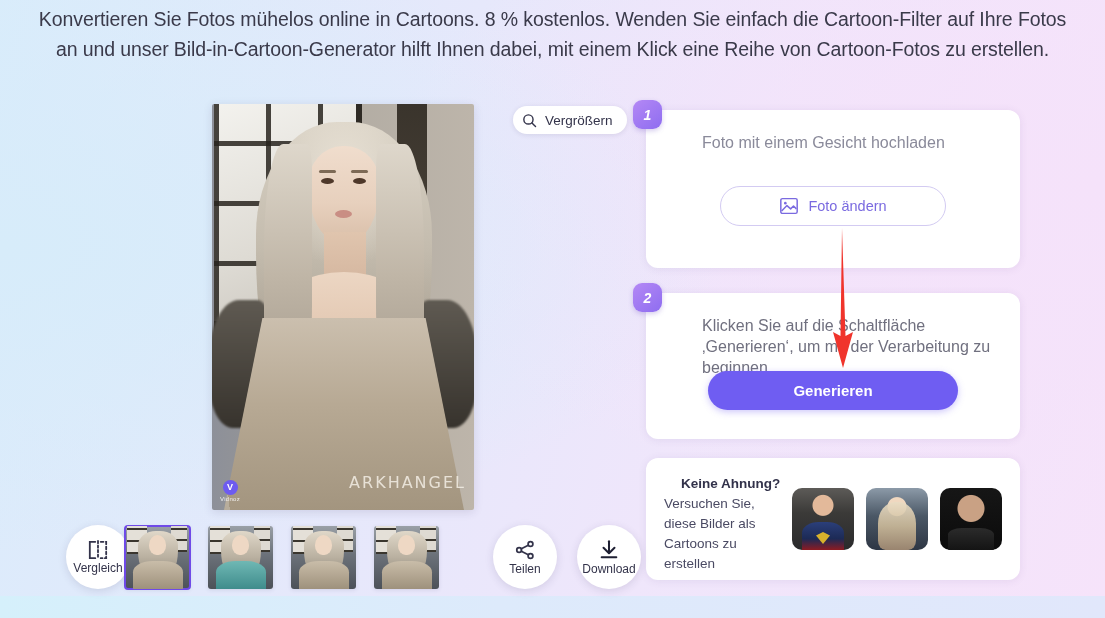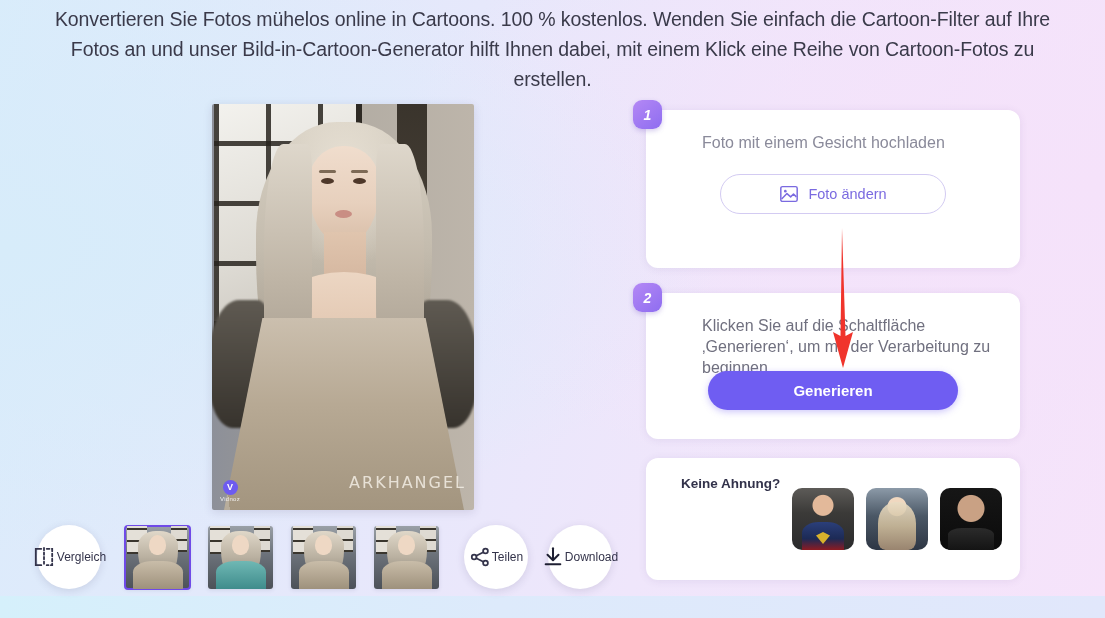--- a/index.html
+++ b/index.html
@@ -197,21 +197,21 @@
     position: absolute;
     left: 56px; right: 22px; top: 22px;
     font-size: 16px;
     line-height: 21px;
     color: #8a8a9a;
   }
   #card-step2 .step-text { color: #70707f; }
 
   .ghost-btn {
     position: absolute;
-    left: 74px; top: 64px;
+    left: 74px; top: 76px;
     width: 226px; height: 40px;
     border: 1px solid #d3cbf2;
     border-radius: 20px;
     background: #fff;
     display: flex; align-items: center; justify-content: center; gap: 9px;
     cursor: pointer;
   }
   .ghost-btn span { font-size: 14.5px; color: #7a6ae0; }
 
   .primary-btn {
@@ -299,24 +299,25 @@
     width: 34px; height: 140px;
     pointer-events: none;
   }
 
   
   .round-btn {
     position: absolute;
     width: 64px; height: 64px;
     border-radius: 50%;
     background: #fff;
-    display: flex; flex-direction: row; align-items: center; justify-content: center;
+    display: flex; flex-direction: column; align-items: center; justify-content: center;
     gap: 1px;
     box-shadow: 0 2px 9px rgba(60,50,90,.14);
     cursor: pointer;
+    margin-left: 29px;
   }
   .round-btn .lbl { font-size: 12px; color: #33334a; }
   #btn-compare { left: 37px; top: 525px; }
   #btn-share   { left: 464px; top: 525px; }
   #btn-download{ left: 548px; top: 525px; }
 
   .thumbs {
     position: absolute;
     left: 125px; top: 526px;
     display: flex; gap: 18px;
@@ -361,21 +362,21 @@
   
   svg { display: block; }
 </style>
 </head>
 <body>
 
 <div id="root">
 
   <div class="bottom-band"></div>
 
-  <div class="headline">Konvertieren Sie Fotos mühelos online in Cartoons. 100 % kostenlos. Wenden Sie einfach die Cartoon-Filter auf Ihre Fotos an und unser Bild-in-Cartoon-Generator hilft Ihnen dabei, mit einem Klick eine Reihe von Cartoon-Fotos zu erstellen.</div>
+  <div class="headline">Konvertieren Sie Fotos mühelos online in Cartoons. 8 % kostenlos. Wenden Sie einfach die Cartoon-Filter auf Ihre Fotos an und unser Bild-in-Cartoon-Generator hilft Ihnen dabei, mit einem Klick eine Reihe von Cartoon-Fotos zu erstellen.</div>
 
   <div class="preview-wrap">
     <div class="preview-art">
       <div class="art-window"></div>
       <div class="art-window2"></div>
       <div class="art-hair"></div>
       <div class="art-shoulder-l"></div>
       <div class="art-shoulder-r"></div>
       <div class="art-face"></div>
       <div class="art-brow l"></div>
@@ -389,20 +390,29 @@
       <div class="art-hair-front-r"></div>
       <div class="art-dress"></div>
     </div>
     <div class="art-signature">ARKHANGEL</div>
     <div class="art-watermark">
       <div class="wm-badge">V</div>
       <div class="wm-text">Vidnoz</div>
     </div>
   </div>
 
+  <div class="zoom-pill">
+    <span style="display:flex">
+      <svg width="17" height="17" viewBox="0 0 24 24" fill="none" stroke="#33334a" stroke-width="2" stroke-linecap="round">
+        <circle cx="10.5" cy="10.5" r="6.5"></circle>
+        <line x1="15.5" y1="15.5" x2="20.5" y2="20.5"></line>
+      </svg>
+    </span>
+    <span>Vergrößern</span>
+  </div>
 
   <div class="card" id="card-step1">
     <div class="step-badge">1</div>
     <div class="step-text">Foto mit einem Gesicht hochladen</div>
     <div class="ghost-btn">
       <span style="display:flex">
         <svg width="20" height="18" viewBox="0 0 24 22" fill="none" stroke="#7a6ae0" stroke-width="1.8" stroke-linejoin="round">
           <rect x="2" y="2" width="20" height="18" rx="2"></rect>
           <circle cx="7.5" cy="7.5" r="1.6" fill="#7a6ae0" stroke="none"></circle>
           <path d="M3 17 L9.5 10.5 L14 14.5 L17.5 11 L21 14.5"></path>
@@ -414,20 +424,21 @@
 
   <div class="card" id="card-step2">
     <div class="step-badge">2</div>
     <div class="step-text">Klicken Sie auf die Schaltfläche ‚Generieren‘, um mit der Verarbeitung zu beginnen</div>
     <button class="primary-btn">Generieren</button>
   </div>
 
   <div class="card" id="card-ideas">
     <div class="ideas-text">
       <span class="ideas-title">Keine Ahnung?</span>
+      <span>Versuchen Sie, diese Bilder als Cartoons zu erstellen</span>
     </div>
     <div class="ideas-thumbs">
       <div class="idea-thumb idea-superman"></div>
       <div class="idea-thumb idea-woman"></div>
       <div class="idea-thumb idea-bald"></div>
     </div>
   </div>
 
   <div class="red-arrow">
     <svg width="34" height="140" viewBox="0 0 34 140">

